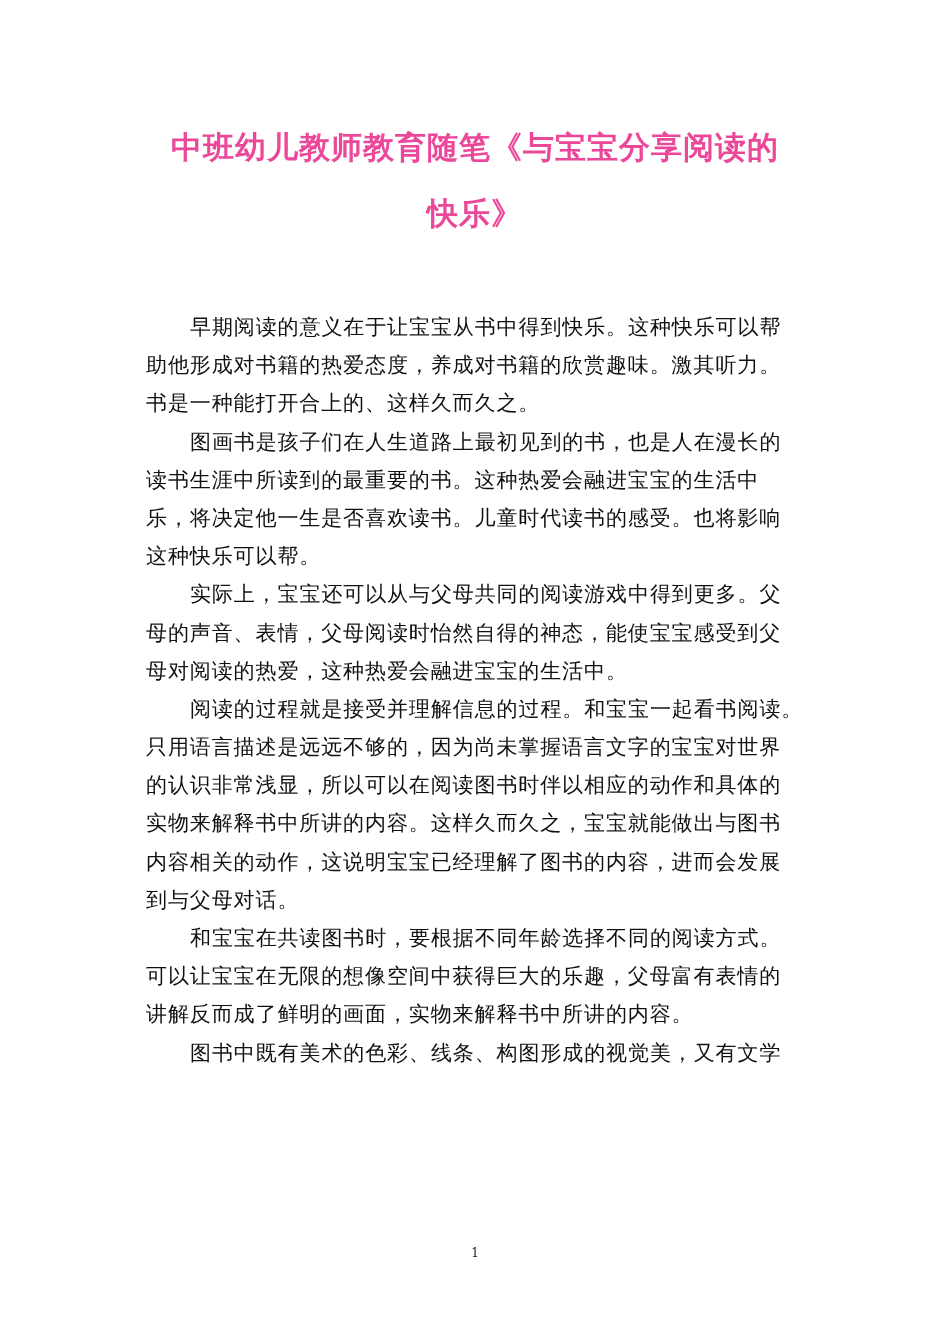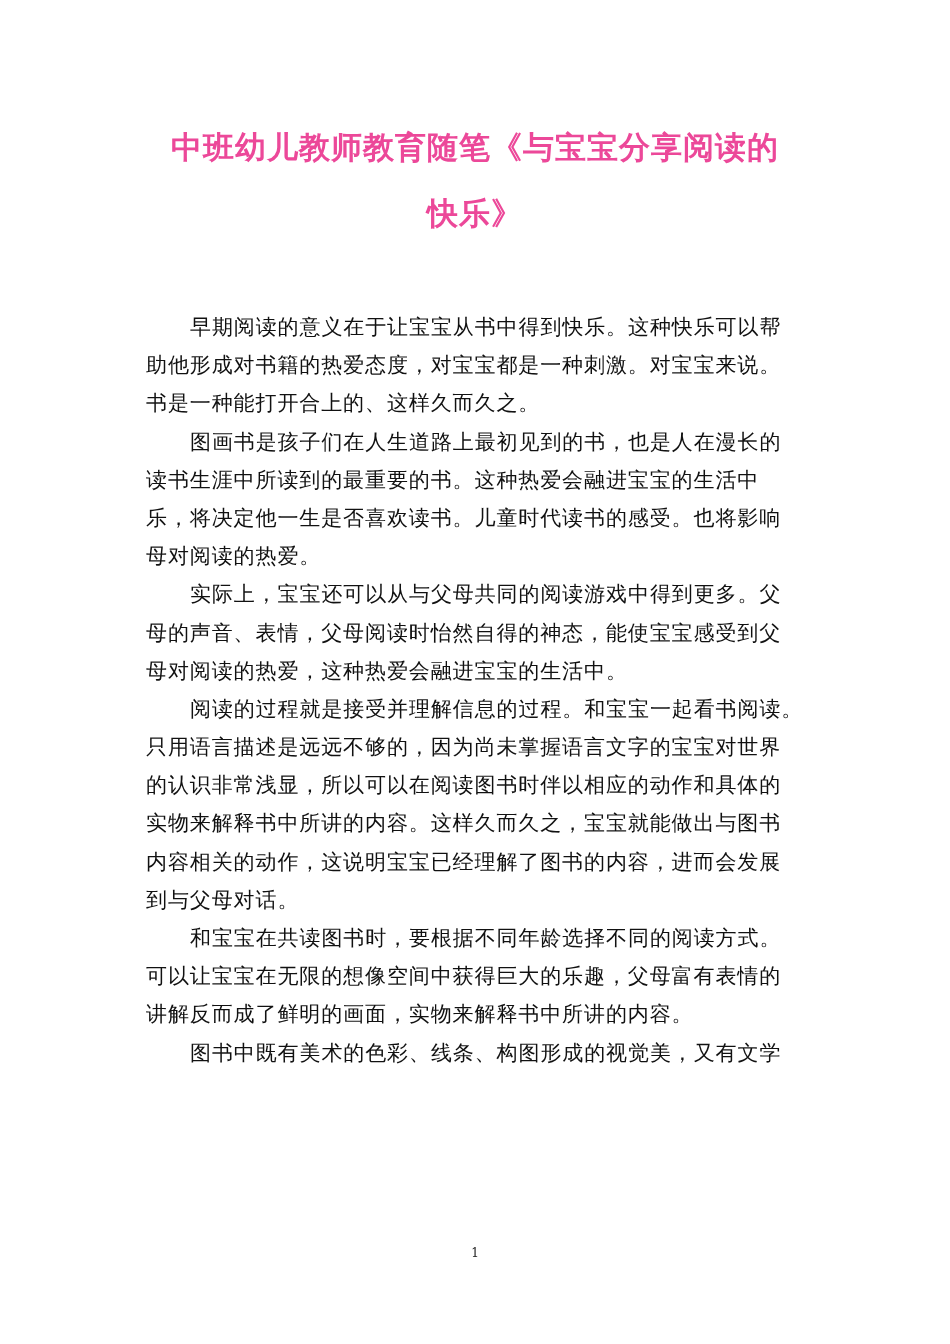--- a/index.html
+++ b/index.html
@@ -69,29 +69,29 @@
 
 <div class="page">
 
   <div class="title title-line-1">中班幼儿教师教育随笔《与宝宝分享阅读的</div>
   <div class="title title-line-2">快乐》</div>
 
   <div class="body-text">
 
     <div class="paragraph">
       <div class="line indent">早期阅读的意义在于让宝宝从书中得到快乐。这种快乐可以帮</div>
-      <div class="line">助他形成对书籍的热爱态度，对宝宝都是一种刺激。对宝宝来说。</div>
+      <div class="line">助他形成对书籍的热爱态度，养成对书籍的欣赏趣味。激其听力。</div>
       <div class="line">书是一种能打开合上的、这样久而久之。</div>
     </div>
 
     <div class="paragraph">
       <div class="line indent">图画书是孩子们在人生道路上最初见到的书，也是人在漫长的</div>
       <div class="line">读书生涯中所读到的最重要的书。这种热爱会融进宝宝的生活中</div>
       <div class="line">乐，将决定他一生是否喜欢读书。儿童时代读书的感受。也将影响</div>
-      <div class="line">母对阅读的热爱。</div>
+      <div class="line">这种快乐可以帮。</div>
     </div>
 
     <div class="paragraph">
       <div class="line indent">实际上，宝宝还可以从与父母共同的阅读游戏中得到更多。父</div>
       <div class="line">母的声音、表情，父母阅读时怡然自得的神态，能使宝宝感受到父</div>
       <div class="line">母对阅读的热爱，这种热爱会融进宝宝的生活中。</div>
     </div>
 
     <div class="paragraph">
       <div class="line indent">阅读的过程就是接受并理解信息的过程。和宝宝一起看书阅读。</div>

